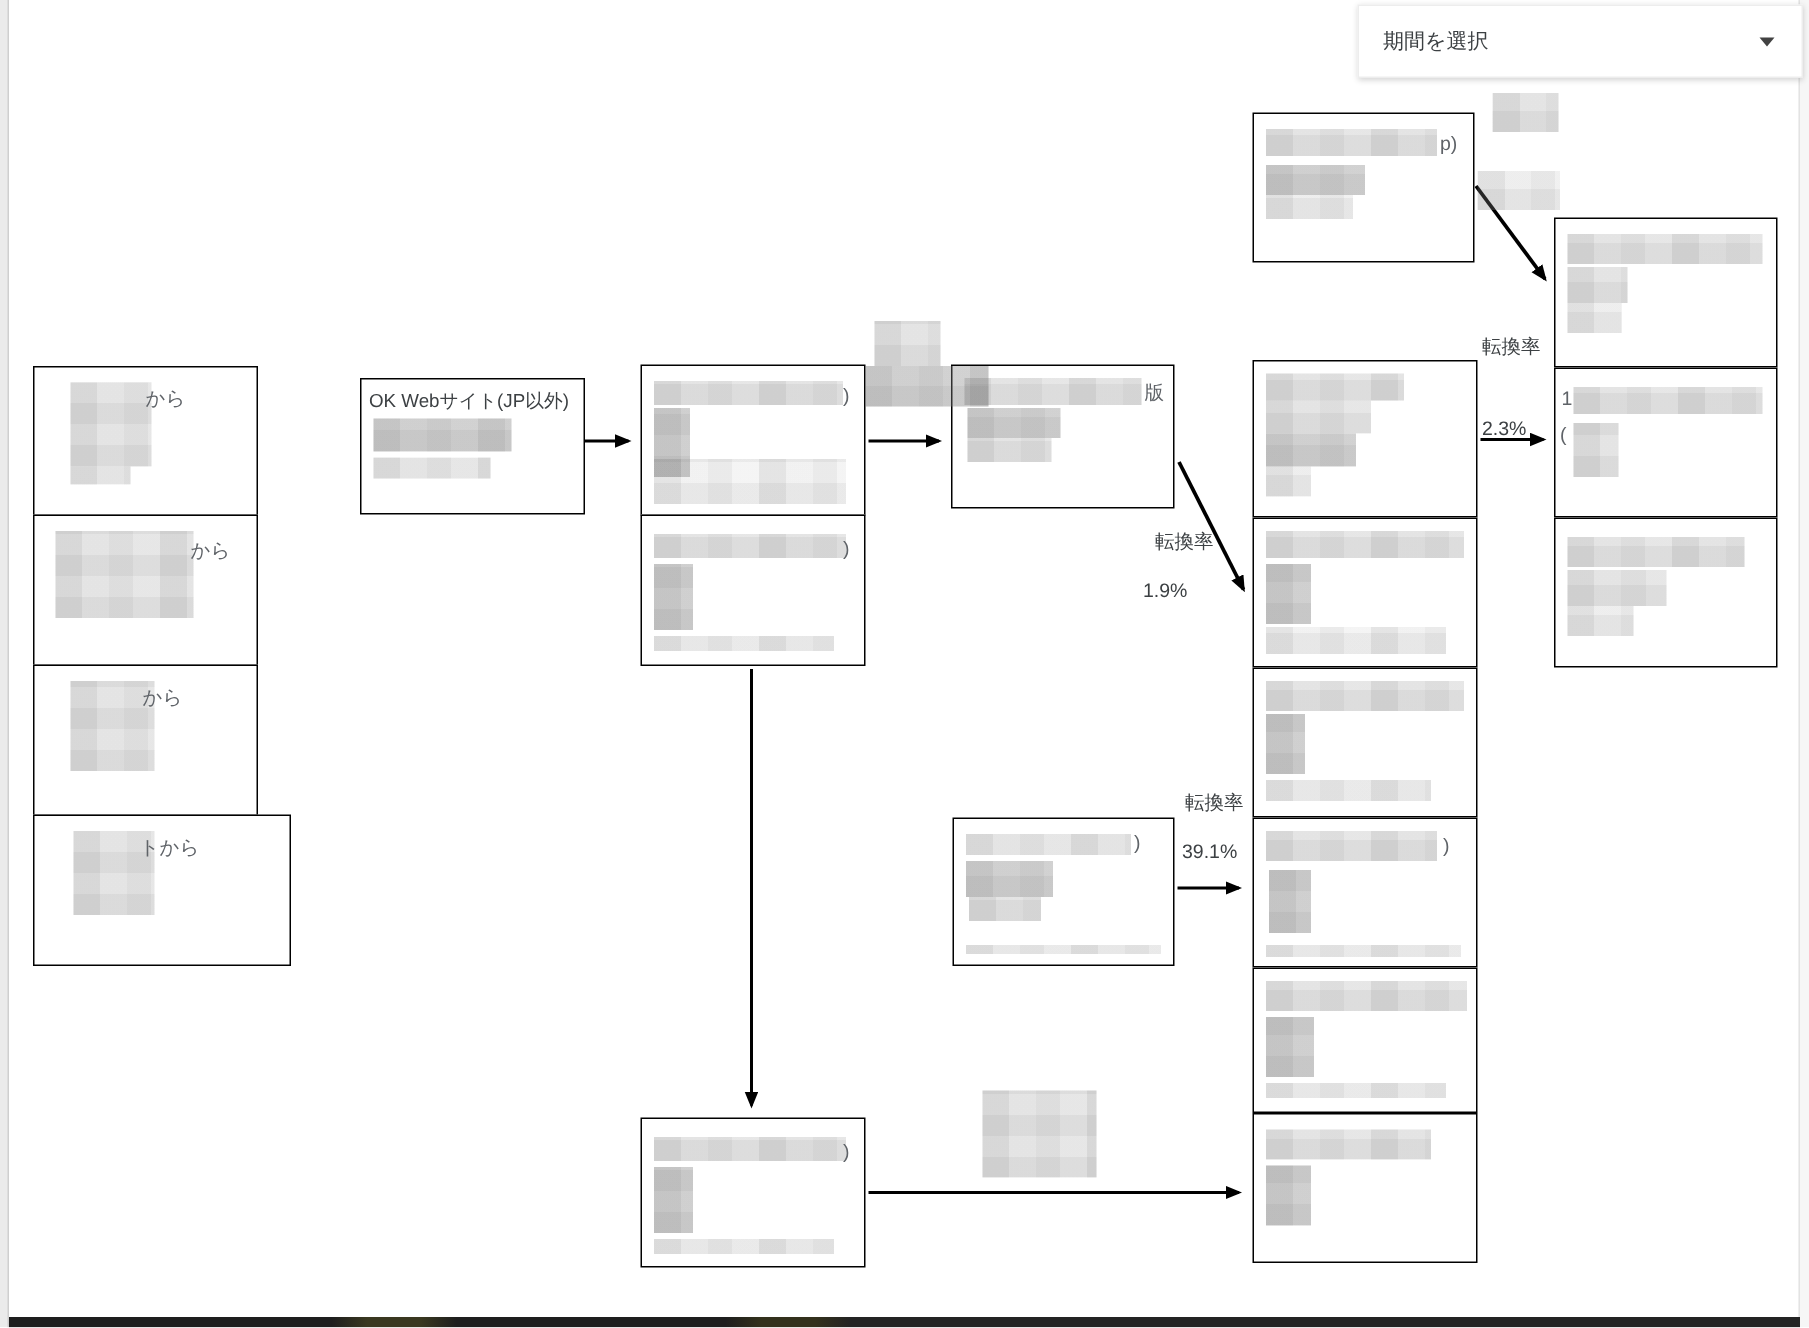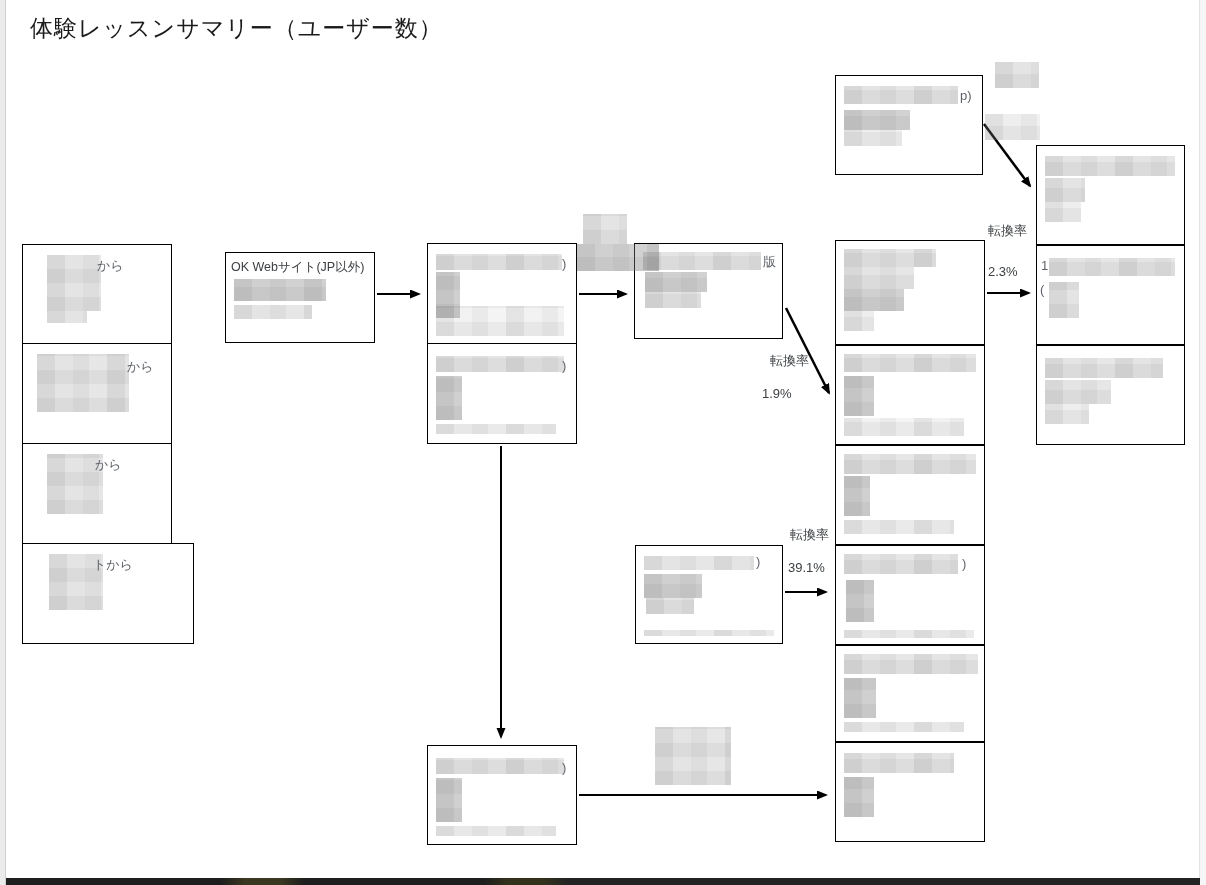--- a/index.html
+++ b/index.html
@@ -39,42 +39,45 @@
 </style>
 </head>
 <body>
 
 <div id="canvas">
 
   <div class="left-gutter"></div>
   <div class="right-track"></div>
   <div class="bottom-strip"></div>
 
-  <div class="page-title">体験レッスンサマリー（ユーザー数）</div>
-
+
+  <div class="period">
+    <span class="period-label">期間を選択</span>
+    <span class="caret"></span>
+  </div>
 
   <svg class="arrows" width="1206" height="885">
     <defs>
       <marker id="ah" markerWidth="11" markerHeight="10" refX="9" refY="4.5" orient="auto" markerUnits="userSpaceOnUse">
         <path d="M0,0 L11,4.5 L0,9 z" fill="#000"></path>
       </marker>
     </defs>
     <line x1="377" y1="294" x2="419" y2="294" stroke="#000" stroke-width="2" marker-end="url(#ah)"></line>
     <line x1="579" y1="294" x2="626" y2="294" stroke="#000" stroke-width="2" marker-end="url(#ah)"></line>
     <line x1="786" y1="308" x2="829" y2="393" stroke="#000" stroke-width="2.5" marker-end="url(#ah)"></line>
     <line x1="984" y1="124" x2="1030" y2="186" stroke="#000" stroke-width="2.5" marker-end="url(#ah)"></line>
     <line x1="987" y1="293" x2="1029" y2="293" stroke="#000" stroke-width="2" marker-end="url(#ah)"></line>
     <line x1="785" y1="592" x2="826" y2="592" stroke="#000" stroke-width="2" marker-end="url(#ah)"></line>
     <line x1="501" y1="446" x2="501" y2="737" stroke="#000" stroke-width="2" marker-end="url(#ah)"></line>
     <line x1="579" y1="795" x2="826" y2="795" stroke="#000" stroke-width="2" marker-end="url(#ah)"></line>
   </svg>
 
   <div class="conv" style="left:988px;top:222px;">
     <span class="v">転換率</span>
-    <span class="v" style="margin-top:24px;">2.3%</span>
+    <span class="v" style="margin-top:38px;">2.3%</span>
   </div>
   <div class="conv" style="left:770px;top:352px;">
     <span class="v">転換率</span>
     <span class="v" style="margin-top:16px;margin-left:-8px;">1.9%</span>
   </div>
   <div class="conv" style="left:790px;top:526px;">
     <span class="v">転換率</span>
     <span class="v" style="margin-top:16px;margin-left:-2px;">39.1%</span>
   </div>
 
@@ -95,21 +98,21 @@
   </div>
   <div class="node" style="left:22px;top:443px;width:150px;height:101px;">
     <div class="bl m" style="left:24px;top:10px;width:56px;height:60px;"></div>
     <span class="frag" style="left:72px;top:12px;">から</span>
   </div>
   <div class="node" style="left:22px;top:543px;width:172px;height:101px;">
     <div class="bl m" style="left:26px;top:10px;width:54px;height:56px;"></div>
     <span class="frag" style="left:70px;top:12px;">トから</span>
   </div>
 
-  <div class="node" style="left:225px;top:252px;width:150px;height:91px;">
+  <div class="node" style="left:240px;top:252px;width:150px;height:91px;">
     <span class="okline">OK Webサイト(JP以外)</span>
     <div class="bl d" style="left:8px;top:26px;width:92px;height:22px;"></div>
     <div class="bl l" style="left:8px;top:52px;width:78px;height:14px;"></div>
   </div>
 
   <div class="node" style="left:427px;top:243px;width:150px;height:101px;">
     <div class="bl m" style="left:8px;top:10px;width:126px;height:16px;"></div>
     <div class="bl d" style="left:8px;top:28px;width:24px;height:46px;"></div>
     <div class="bl xl" style="left:8px;top:62px;width:128px;height:30px;"></div>
     <span class="frag" style="left:134px;top:12px;">)</span>

